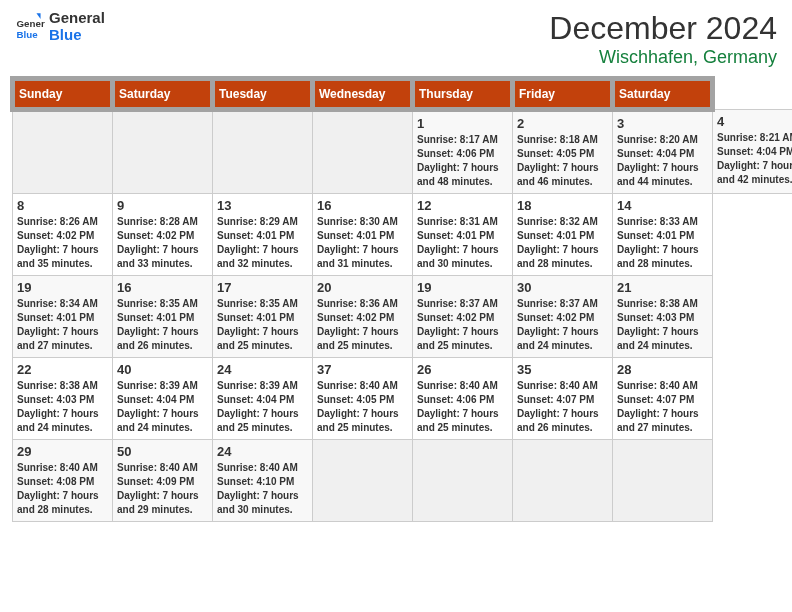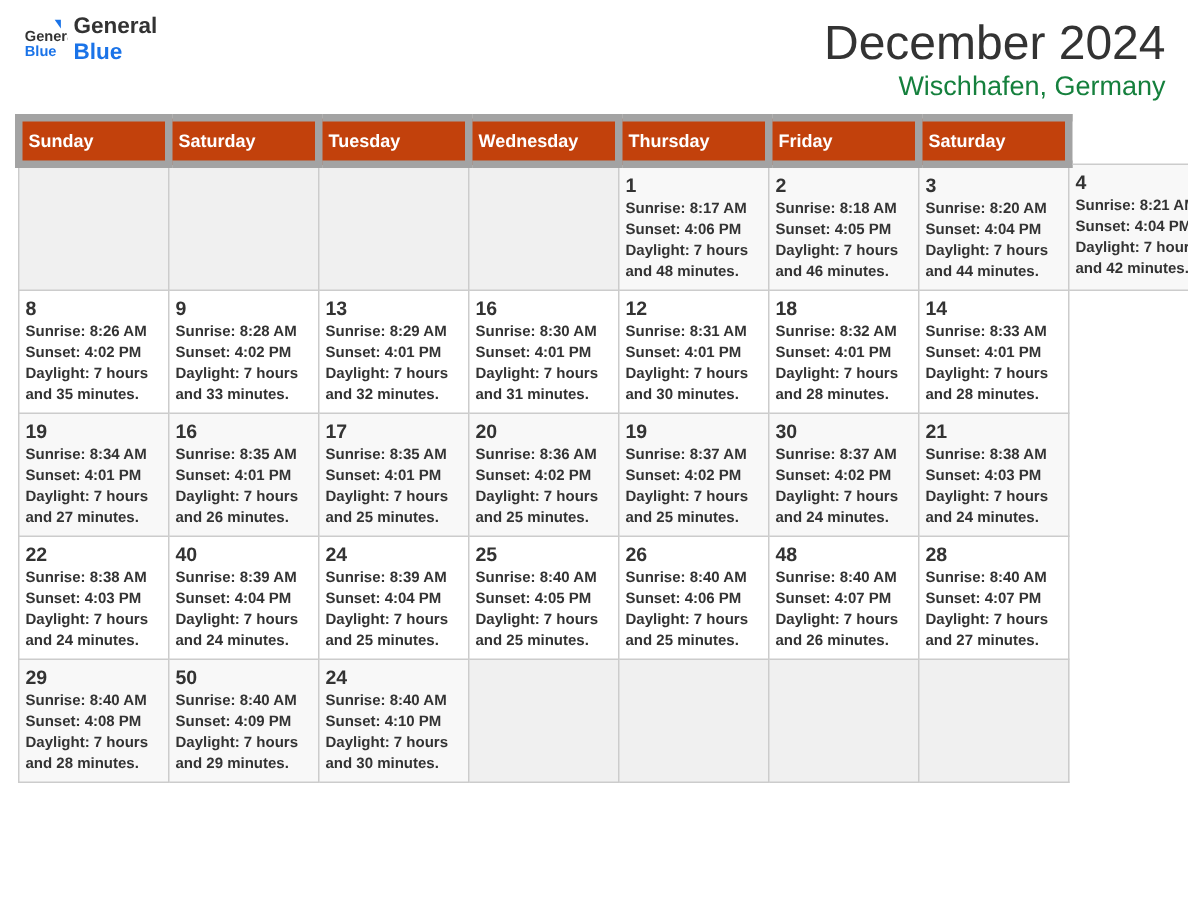--- a/index.html
+++ b/index.html
@@ -203,29 +203,29 @@
         </td>
         <td>
           <span class="day-num">40</span>
           <div class="day-info">Sunrise: 8:39 AM<br>Sunset: 4:04 PM<br>Daylight: 7 hours and 24 minutes.</div>
         </td>
         <td>
           <span class="day-num">24</span>
           <div class="day-info">Sunrise: 8:39 AM<br>Sunset: 4:04 PM<br>Daylight: 7 hours and 25 minutes.</div>
         </td>
         <td>
-          <span class="day-num">25</span>
+          <span class="day-num">37</span>
           <div class="day-info">Sunrise: 8:40 AM<br>Sunset: 4:05 PM<br>Daylight: 7 hours and 25 minutes.</div>
         </td>
         <td>
           <span class="day-num">26</span>
           <div class="day-info">Sunrise: 8:40 AM<br>Sunset: 4:06 PM<br>Daylight: 7 hours and 25 minutes.</div>
         </td>
         <td>
-          <span class="day-num">48</span>
+          <span class="day-num">35</span>
           <div class="day-info">Sunrise: 8:40 AM<br>Sunset: 4:07 PM<br>Daylight: 7 hours and 26 minutes.</div>
         </td>
         <td>
           <span class="day-num">28</span>
           <div class="day-info">Sunrise: 8:40 AM<br>Sunset: 4:07 PM<br>Daylight: 7 hours and 27 minutes.</div>
         </td>
       </tr>
       <tr>
         <td>
           <span class="day-num">29</span>

